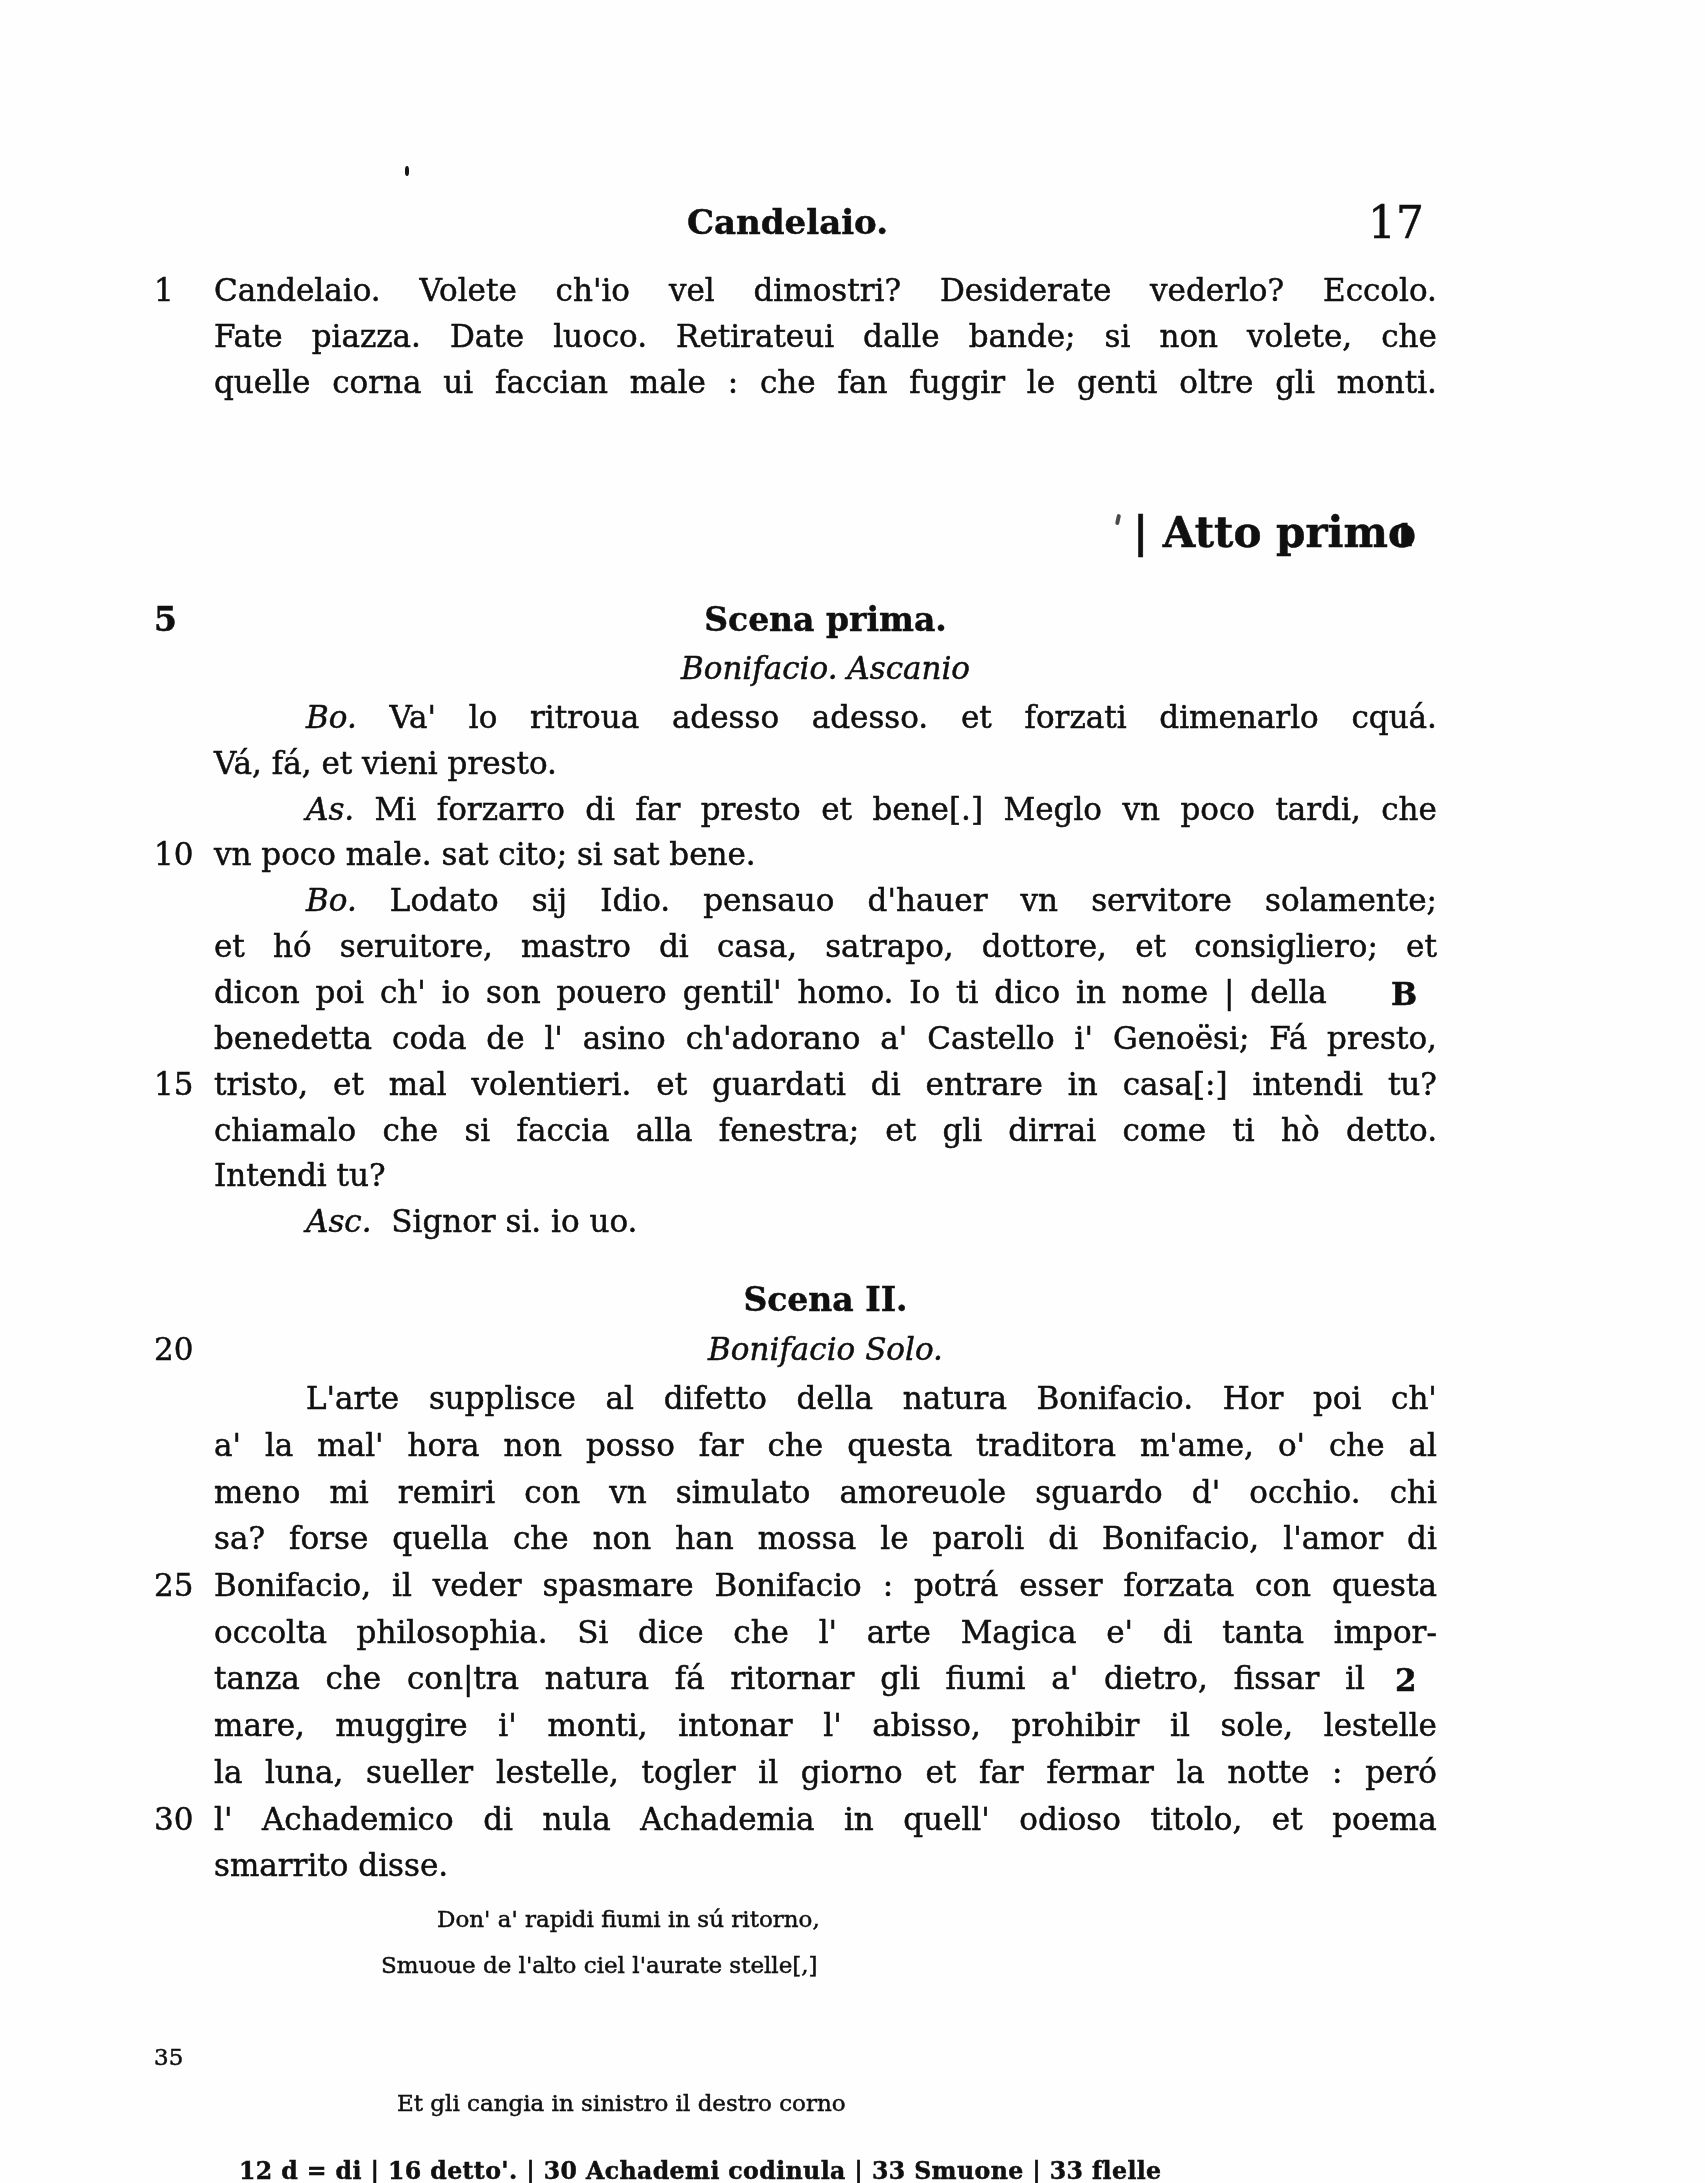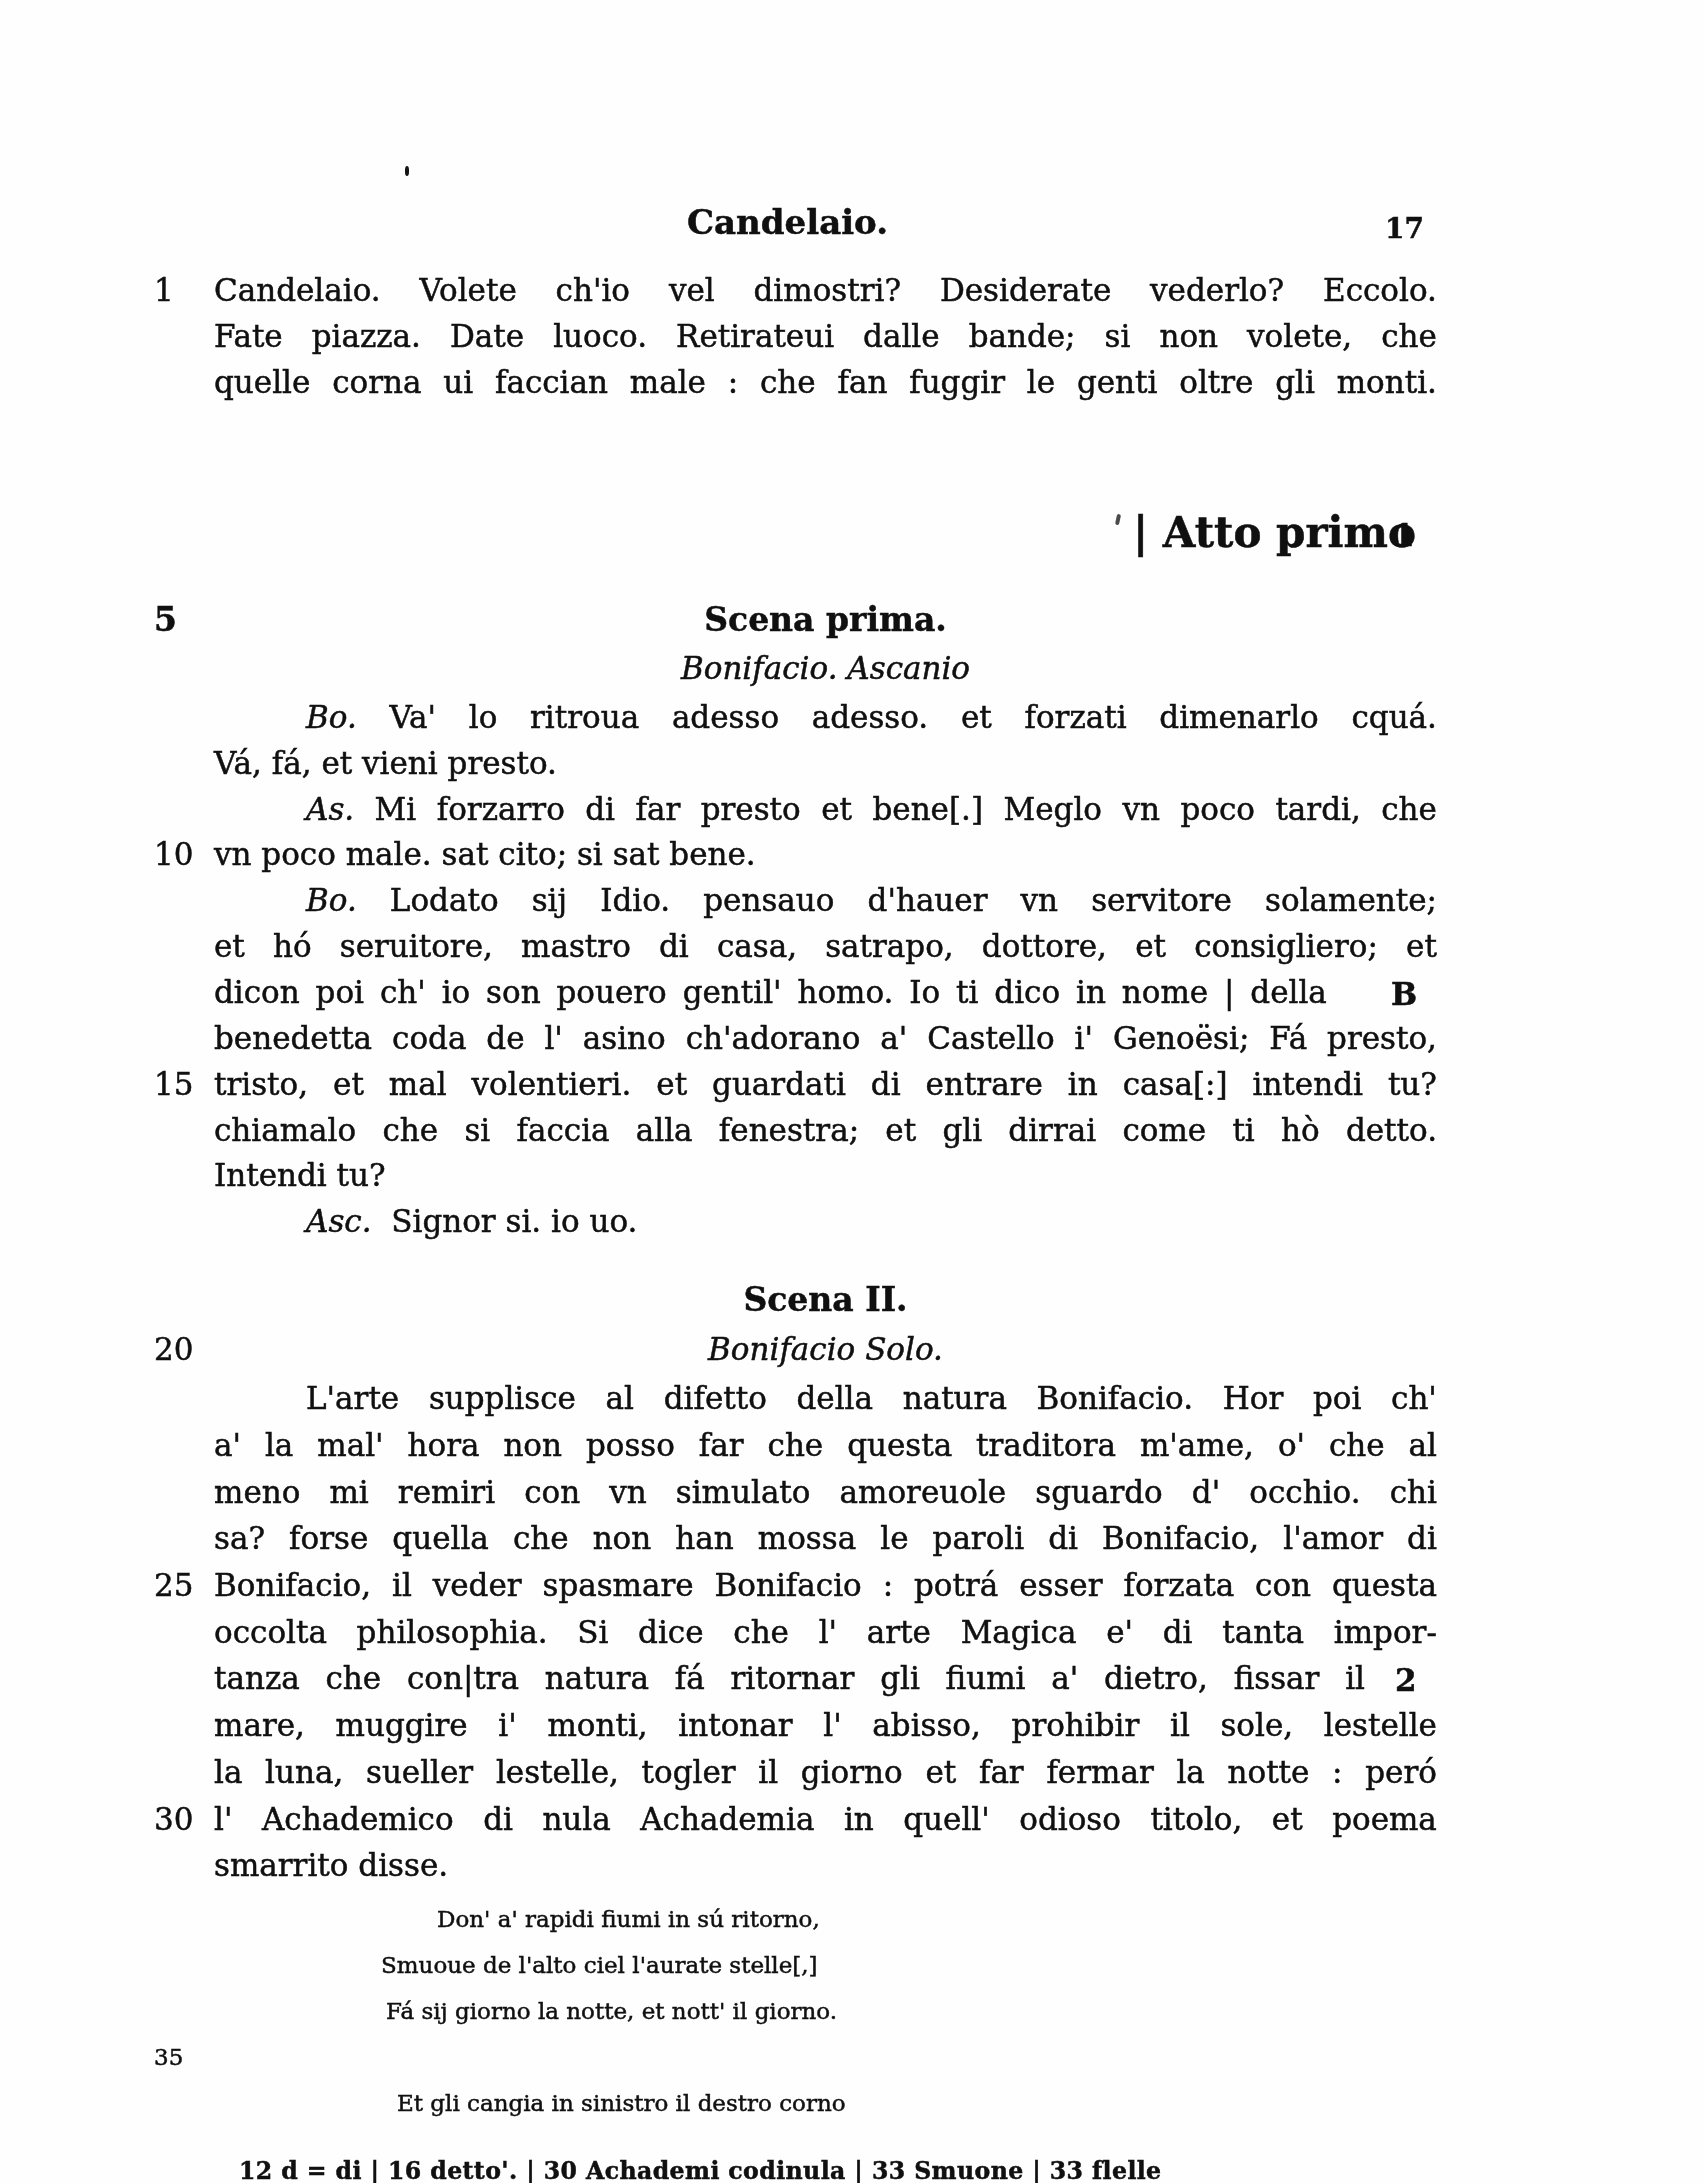--- a/index.html
+++ b/index.html
@@ -1,22 +1,22 @@
 <!DOCTYPE html>
 <html style="font-size:7px"><head>
 <meta charset="utf-8">
 <style>
   html,body{margin:0;padding:0;background:#e8e8e8;}
   .page{position:relative;width:1705px;height:2438px;background:#fefefe;margin:0 auto;
         font-family:"DejaVu Serif","Liberation Serif",serif;color:#101010;
         -webkit-text-stroke:0.5px currentColor;overflow:hidden;}
   .hdr{position:absolute;top:202px;left:214px;width:1223px;text-align:center;
        font-weight:bold;font-size:34px;line-height:41px;transform:translateX(-38px);}
-  .pgnum{position:absolute;top:208px;left:1354px;width:70px;text-align:right;
-       font-weight:bold;font-size:28px;line-height:41px;}
+  .pgnum{position:absolute;top:202px;left:1354px;width:70px;text-align:right;
+       font-weight:normal;font-size:44px;line-height:41px;}
   .ln{position:absolute;left:214px;height:41px;font-size:31px;line-height:41px;white-space:nowrap;}
   .ln.j{display:flex;justify-content:space-between;width:1223px;white-space:normal;}
   .ind{padding-left:92px;box-sizing:border-box;}
   .sp{font-style:italic;}
   .mnum{position:absolute;left:-60px;top:0;width:57px;text-align:left;}
   .rmark{position:absolute;top:1.7px;font-weight:bold;}
   .act{position:absolute;top:507px;left:214px;width:1223px;text-align:right;
        font-weight:bold;font-size:42px;line-height:52px;transform:translateX(-21px);}
   .actnum{position:absolute;top:515px;left:1393px;font-size:31px;line-height:41px;font-weight:bold;}
   .scene{position:absolute;left:214px;width:1223px;text-align:center;font-weight:bold;
@@ -348,20 +348,19 @@
       <span>quell'</span>
       <span>odioso</span>
       <span>titolo,</span>
       <span>et</span>
       <span>poema</span>
     </div>
   <div class="ln" style="top:1845px"><span>smarrito disse.</span></div>
 
   <div class="verse" style="top:1899px;padding-left:223px">Don' a' rapidi fiumi in sú ritorno,</div>
   <div class="verse" style="top:1945px;padding-left:167px">Smuoue de l'alto ciel l'aurate stelle[,]</div>
-  <div class="verse" style="top:1991px;padding-left:172px">Fá sij giorno la notte, et nott' il giorno.</div>
   <div class="verse" style="top:2037px;padding-left:179px"><span class="mnum">35</span></div>
   <div class="verse" style="top:2083px;padding-left:183px">Et gli cangia in sinistro il destro corno</div>
 
   <div class="footnote">12 d = di | 16 detto'. | 30 Achademi codinula | 33 Smuone | 33 flelle</div>
 
 </div>
 
 
 </body></html>

